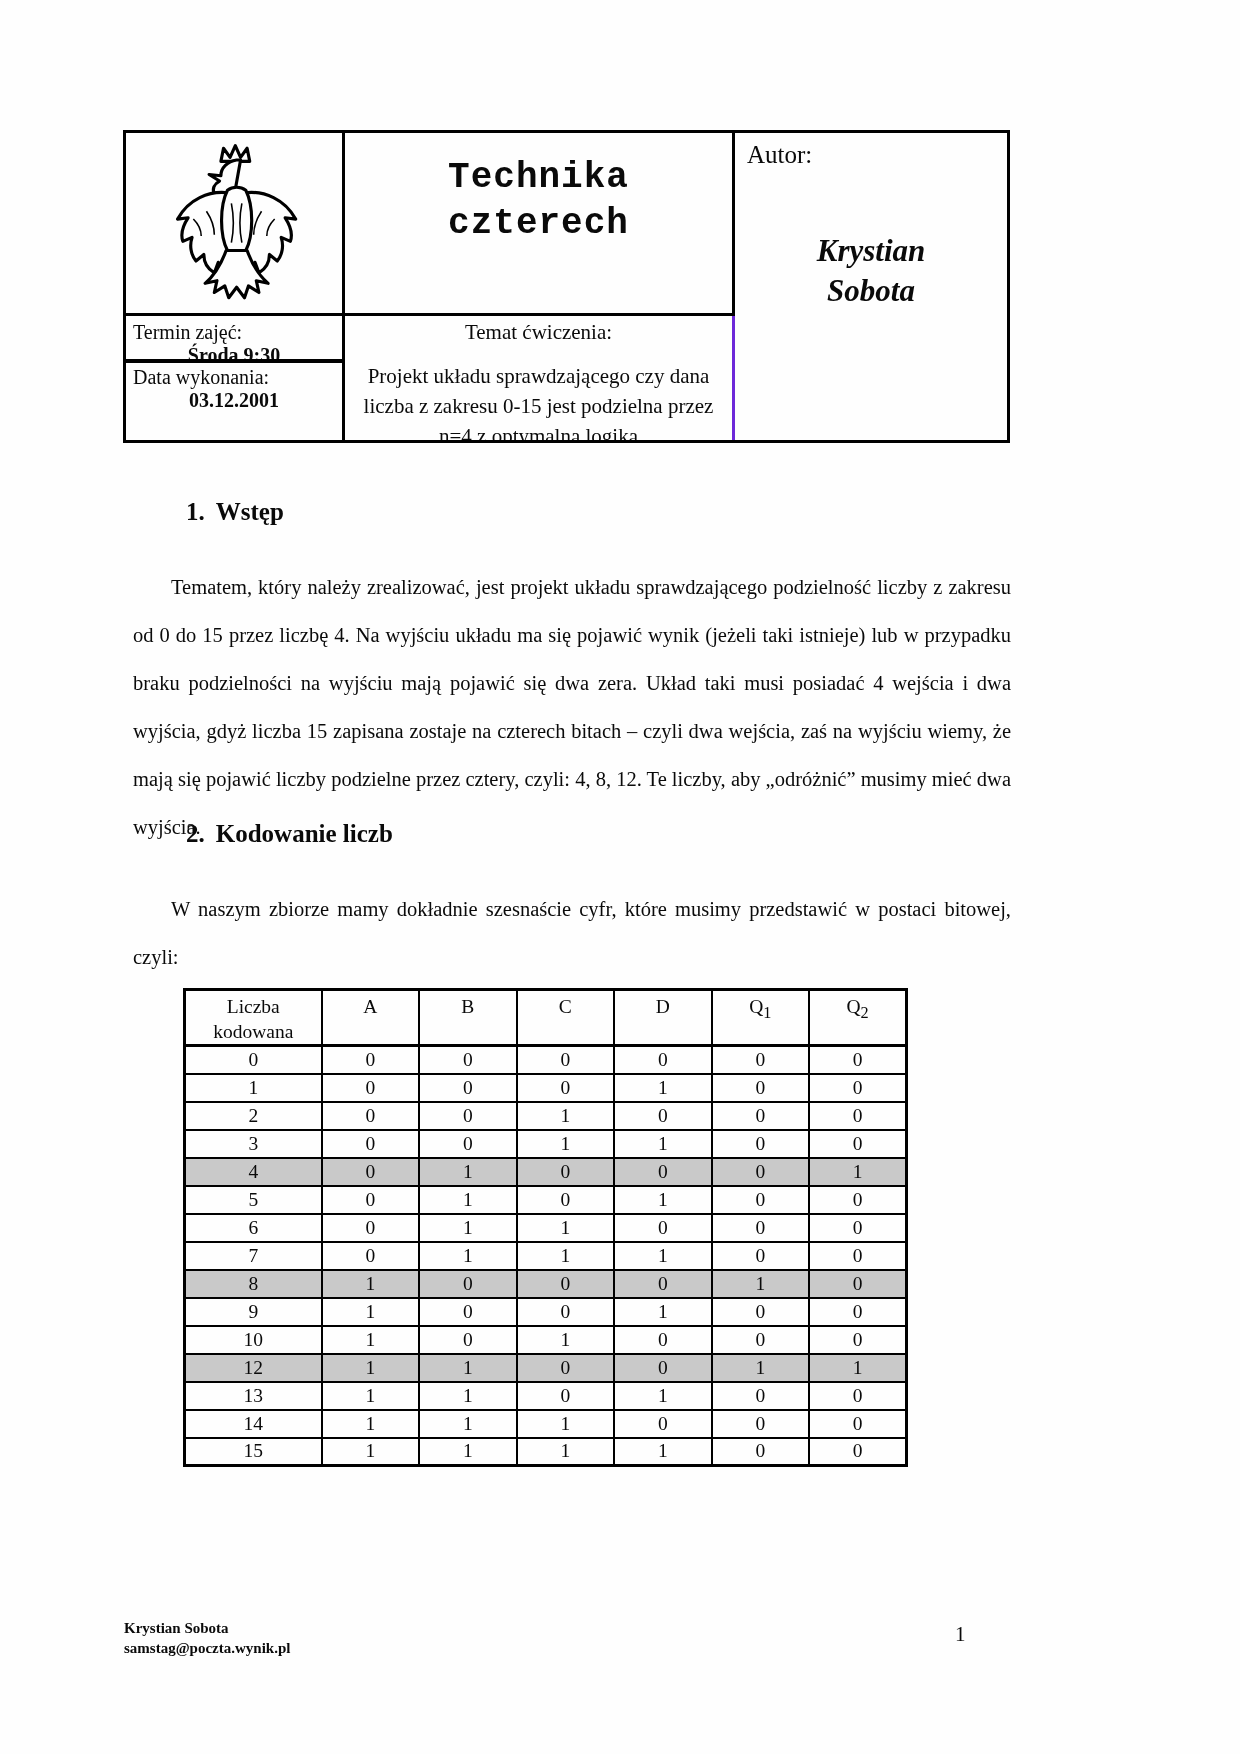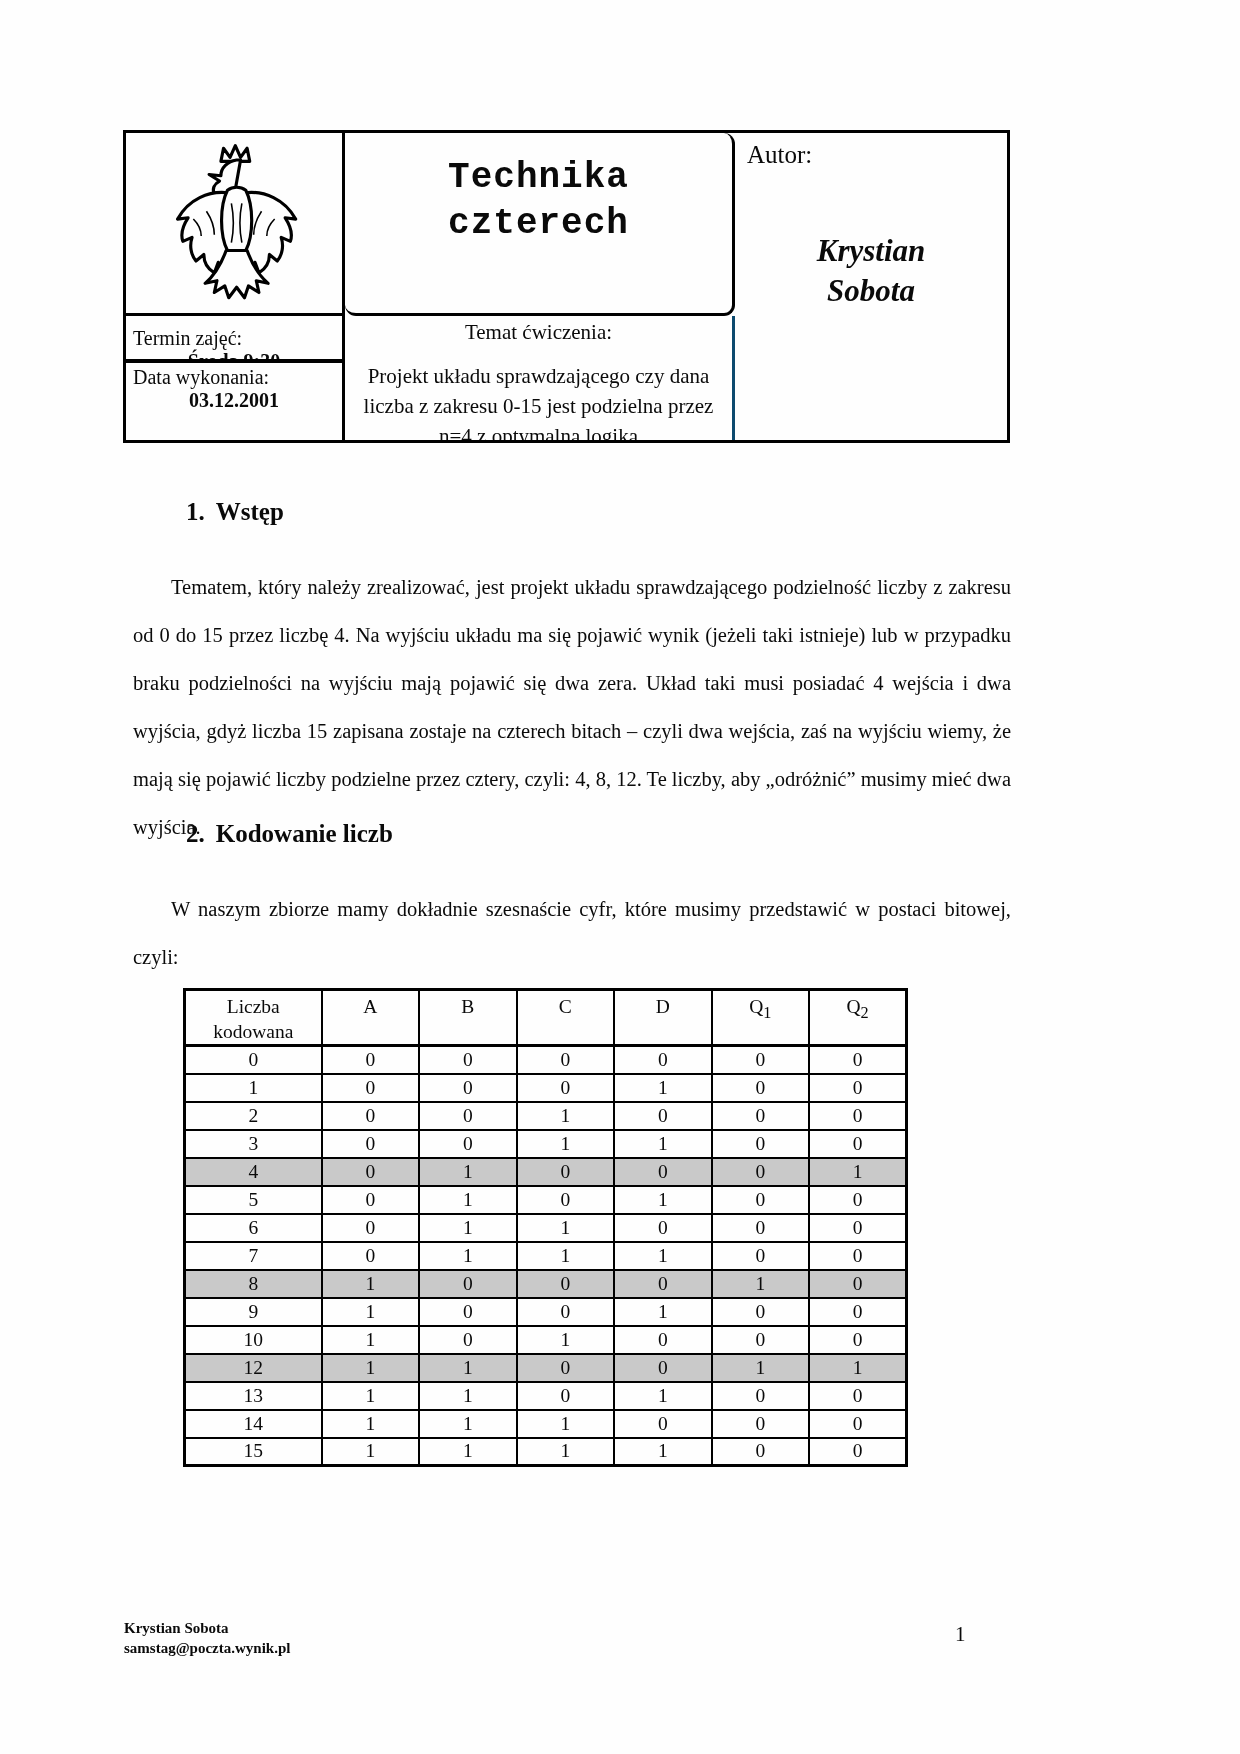--- a/index.html
+++ b/index.html
@@ -21,30 +21,30 @@
     border: 3px solid #000;
     display: grid;
     grid-template-columns: 219px 390px 1fr;
     grid-template-rows: 183px 47px 1fr;
     background: #fefefe;
   }
   .hcell { overflow: hidden; }
   .emblem-cell  { grid-column: 1; grid-row: 1; border-right: 3px solid #000; border-bottom: 3px solid #000; display: flex; align-items: center; justify-content: center; }
   .title-cell   { grid-column: 2; grid-row: 1; border-right: 3px solid #000; border-bottom: 3px solid #000;
                   font-family: "Liberation Mono", monospace; font-weight: bold;
-                  font-size: 36px; line-height: 46px; text-align: center; padding-top: 22px; letter-spacing: 1px; border-radius: 11px; }
+                  font-size: 36px; line-height: 46px; text-align: center; padding-top: 22px; letter-spacing: 1px; }
   .author-cell  { grid-column: 3; grid-row: 1 / span 3; padding: 8px 12px; }
   .author-label { font-size: 25px; }
   .author-name  { width: 180px; margin: 62px auto 0; text-align: center;
                   font-weight: bold; font-style: italic; font-size: 31px; line-height: 40px; }
-  .termin-cell  { grid-column: 1; grid-row: 2; border-right: 3px solid #000; border-bottom: 4px solid #000; padding: 11px 7px; }
+  .termin-cell  { grid-column: 1; grid-row: 2; border-right: 3px solid #000; border-bottom: 4px solid #000; padding: 5px 7px; }
   .data-cell    { grid-column: 1; grid-row: 3; border-right: 3px solid #000; padding: 3px 7px; }
   .small-label  { font-size: 20px; line-height: 23px; }
   .small-value  { font-size: 20px; font-weight: bold; text-align: center; line-height: 23px; }
-  .temat-cell   { grid-column: 2; grid-row: 2 / span 2; border-right: 3px solid #0c4a6e; text-align: center; padding: 4px 14px; }
+  .temat-cell   { grid-column: 2; grid-row: 2 / span 2; border-right: 3px solid #6d28d9; text-align: center; padding: 4px 14px; }
   .temat-label  { font-size: 21px; margin-bottom: 16px; }
   .temat-text   { font-size: 21px; line-height: 30px; }
 
   
   .sec-heading {
     position: absolute; left: 186px;
     font-family: Liberation Serif, serif;
     font-weight: bold; font-size: 25px; white-space: nowrap;
   }
   .sec-heading .num { margin-right: 11px; }

